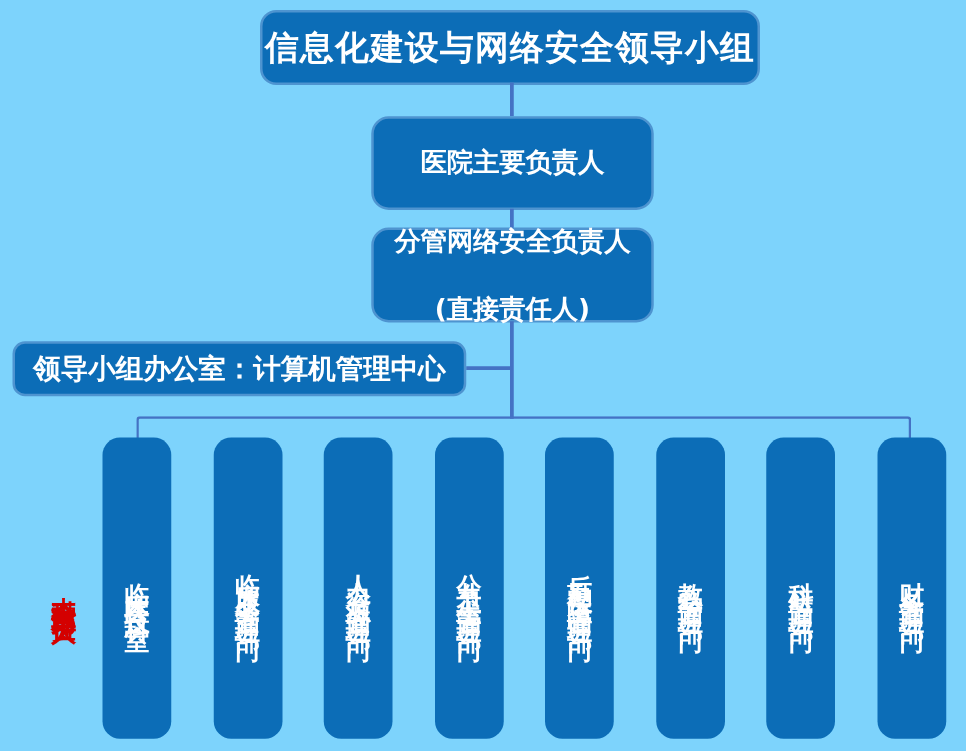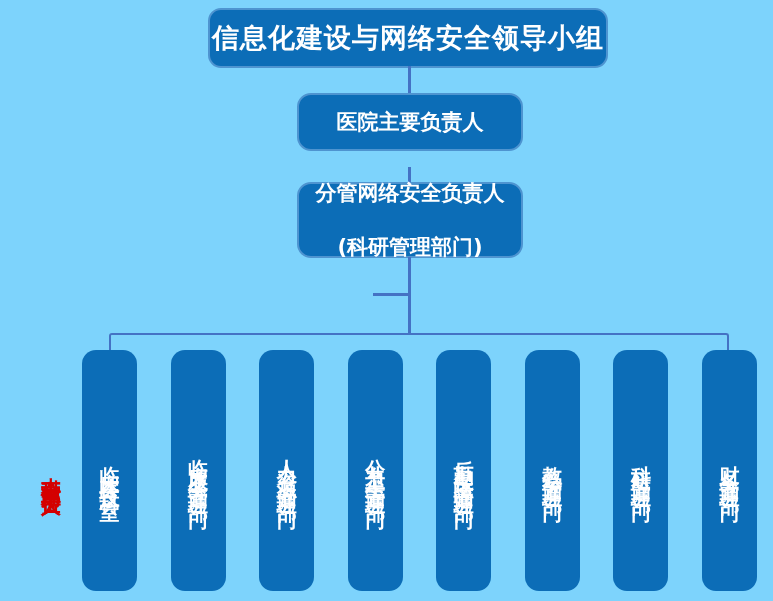--- a/index.html
+++ b/index.html
@@ -36,21 +36,21 @@
   }
   .chain-box {
     left: 297px;
     width: 226px;
     border-radius: 14px;
     border: 2px solid var(--box-border, #4E94D0);
     font-size: 21px;
     flex-direction: column;
     line-height: 33px;
   }
-  .chain-box-1 { top: 93px;  height: 58px; }
+  .chain-box-1 { top: 93px;  height: 75px; }
   .chain-box-2 { top: 182px; height: 76px; gap: 21px; }
   .office-box {
     left: 10px; top: 273px;
     width: 363px; height: 44px;
     border-radius: 10px;
     border: 2px solid var(--box-border, #4E94D0);
     font-size: 22px;
   }
   .connector {
     position: absolute;
@@ -123,25 +123,28 @@
   <div class="connector stem-1"></div>
 
   <div class="box chain-box chain-box-1">
     <span>医院主要负责人</span>
   </div>
 
   <div class="connector stem-2"></div>
 
   <div class="box chain-box chain-box-2">
     <span>分管网络安全负责人</span>
-    <span>(科研管理部门)</span>
+    <span>(直接责任人)</span>
   </div>
 
   <div class="connector stem-3"></div>
 
+  <div class="box office-box">
+    <span>领导小组办公室：计算机管理中心</span>
+  </div>
 
   <div class="connector office-link"></div>
 
   <div class="rail"></div>
 
   <div class="side-label">本科室部门第一责任人</div>
 
   <div class="dept-row">
       <div class="dept-box">
       <span class="dept-label">临床医技科室</span>

